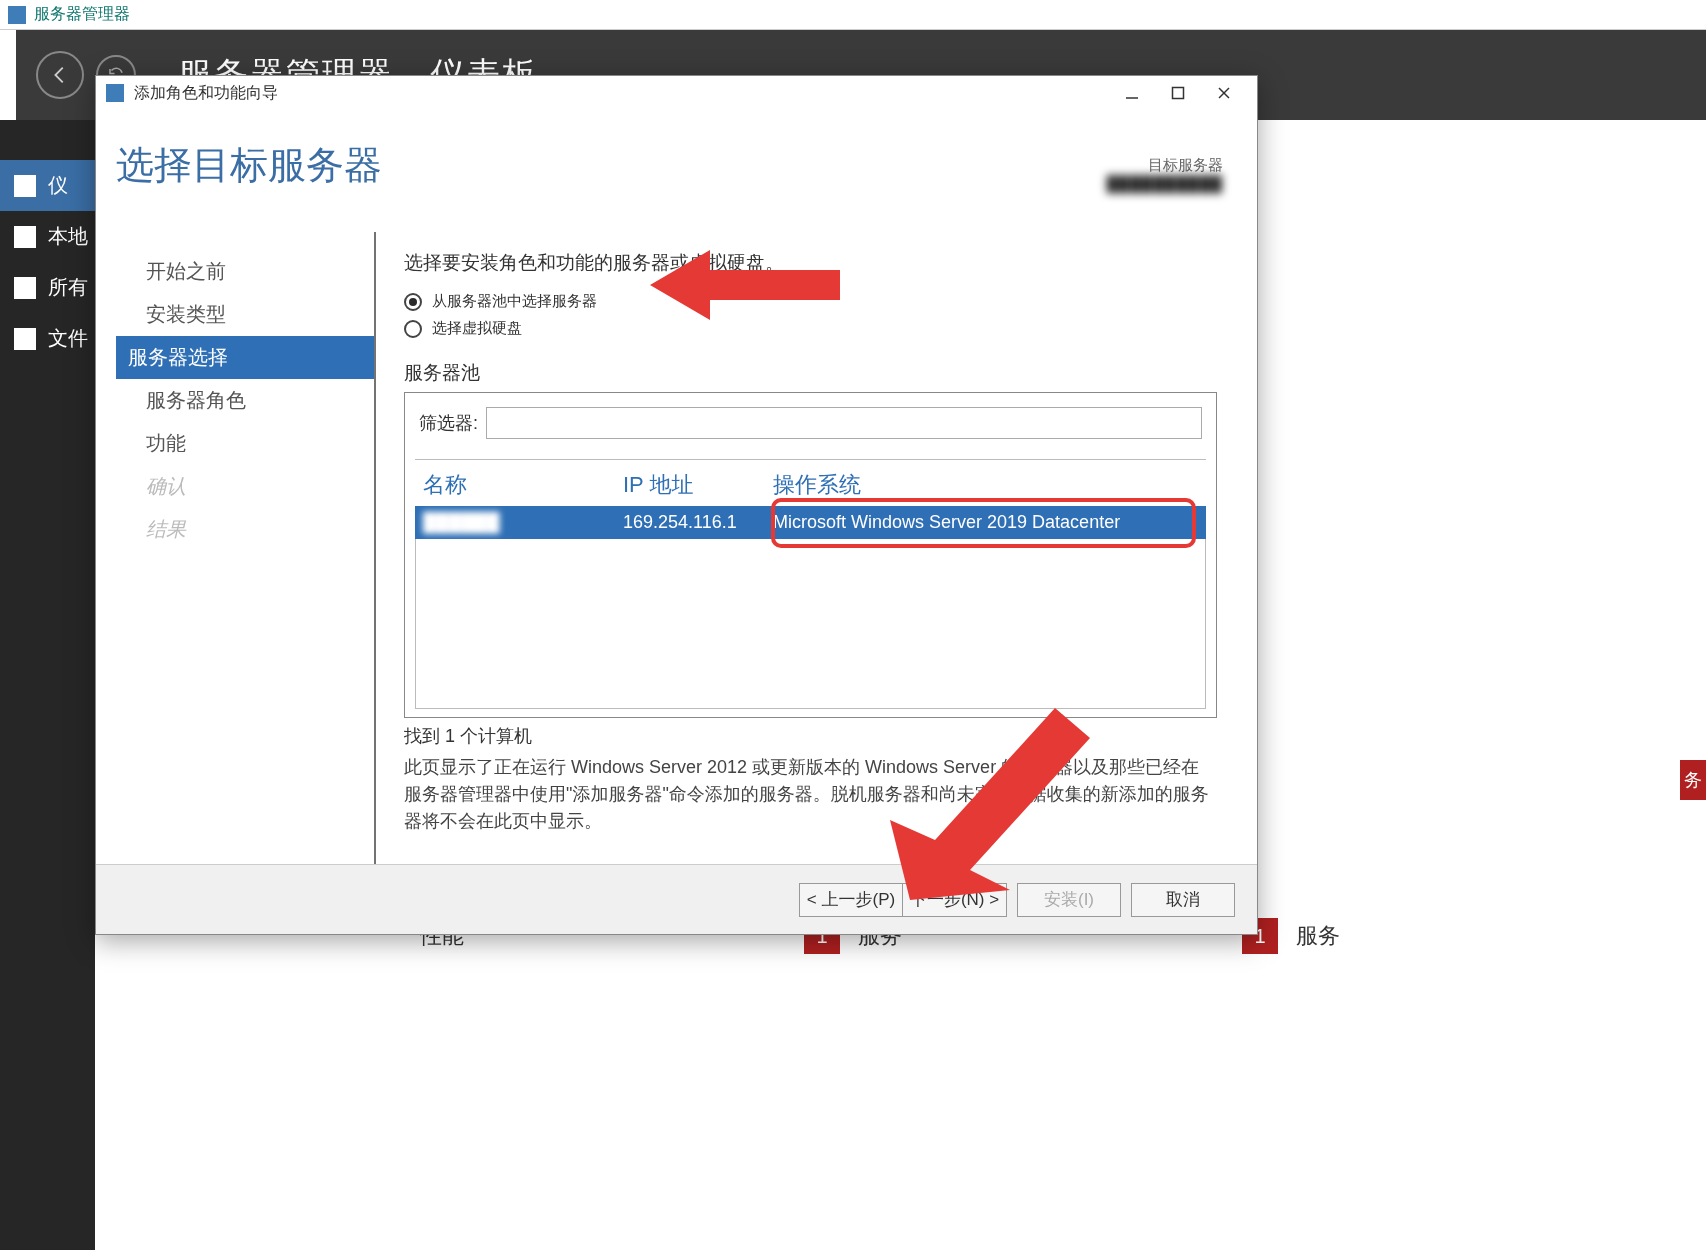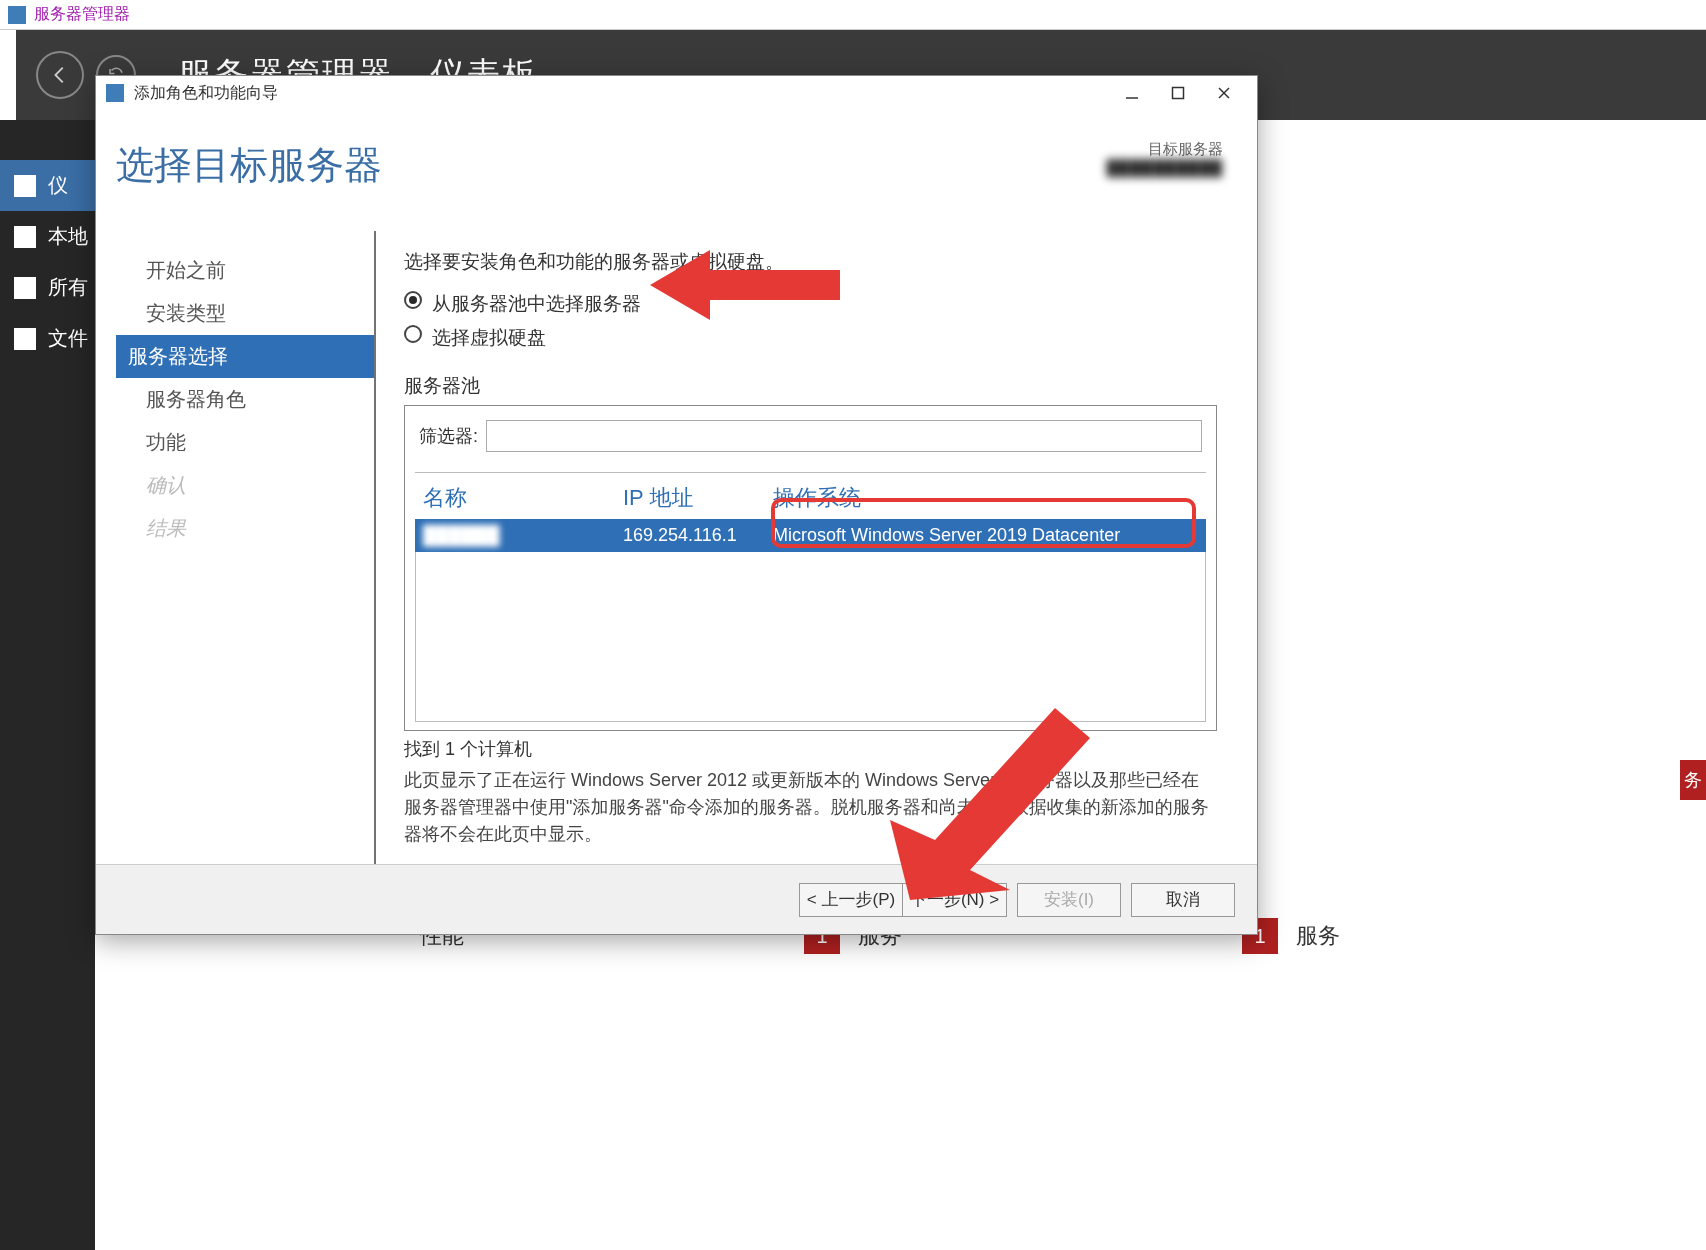--- a/index.html
+++ b/index.html
@@ -1,19 +1,19 @@
 <!DOCTYPE html>
 <html><head>
 <meta charset="utf-8">
 <style>
 * { margin: 0; padding: 0; box-sizing: border-box; font-family: "Microsoft YaHei", "Segoe UI", sans-serif; }
 body { width: 1706px; height: 1250px; background: #fff; position: relative; overflow: hidden; font-size: 18px; color: #333; }
 
 
-.bg-titlebar { position: absolute; left: 0; top: 0; right: 0; height: 30px; background: #fff; border-bottom: 1px solid #ccc; display: flex; align-items: center; padding-left: 8px; font-size: 16px; color: #a21caf; }
+.bg-titlebar { position: absolute; left: 0; top: 0; right: 0; height: 30px; background: #fff; border-bottom: 1px solid #ccc; display: flex; align-items: center; padding-left: 8px; font-size: 16px; color: #0f766e; }
 .bg-titlebar .ico { width: 18px; height: 18px; background: #3e7db7; margin-right: 8px; }
 .bg-header { position: absolute; left: 16px; top: 30px; right: 0; height: 90px; background: #3a3a3a; display: flex; align-items: center; padding-left: 20px; }
 .bg-header .nav-btn { width: 48px; height: 48px; border: 2px solid #888; border-radius: 50%; display: flex; align-items: center; justify-content: center; margin-right: 12px; color: #ccc; }
 .bg-header .nav-btn.refresh { width: 40px; height: 40px; border-width: 2px; }
 .bg-header .breadcrumb { font-size: 34px; color: #fff; margin-left: 30px; letter-spacing: 2px; }
 .bg-sidebar { position: absolute; left: 0; top: 120px; width: 95px; bottom: 0; background: #262626; padding-top: 40px; }
 .bg-sidebar .item { display: flex; align-items: center; color: #fff; font-size: 20px; padding: 12px 14px; white-space: nowrap; }
 .bg-sidebar .item.active { background: #3a6ea5; }
 .bg-sidebar .item .ico { width: 22px; height: 22px; background: #fff; margin-right: 12px; flex-shrink: 0; }
 .bg-content-right { position: absolute; right: 0; top: 120px; width: 1611px; bottom: 0; background: #fff; }
@@ -22,31 +22,31 @@
 .modal { position: absolute; left: 95px; top: 75px; width: 1163px; height: 860px; background: #fff; border: 1px solid #888; box-shadow: 0 6px 26px rgba(0,0,0,.35); display: flex; flex-direction: column; }
 .modal-titlebar { height: 34px; display: flex; align-items: center; padding: 0 10px; font-size: 16px; color: #333; }
 .modal-titlebar .ico { width: 18px; height: 18px; background: #3e7db7; margin-right: 10px; }
 .modal-titlebar .spacer { flex: 1; }
 .modal-titlebar .winbtn { width: 46px; height: 30px; display: flex; align-items: center; justify-content: center; font-size: 18px; color: #333; }
 .modal-titlebar .winbtn svg { width: 14px; height: 14px; }
 .modal-body { flex: 1; display: flex; flex-direction: column; }
 .modal-upper { flex: 1; display: flex; padding: 30px 20px 0 20px; }
 .modal-heading-row { display: flex; align-items: flex-start; padding: 30px 34px 10px 20px; gap: 44px; }
 .modal-heading { font-size: 38px; color: #3a6ea5; font-weight: 300; flex: 1; }
-.target-info { text-align: right; font-size: 15px; color: #666; }
+.target-info { text-align: right; font-size: 15px; color: #666; margin-top: 16px; }
 .target-info .blurred { filter: blur(4px); color: #222; letter-spacing: 1px; }
 
 .wizard-nav { width: 260px; padding-top: 18px; border-right: 2px solid #737373; }
 .wizard-nav .step { padding: 8px 30px; font-size: 20px; color: #555; white-space: nowrap; }
 .wizard-nav .step.active { background: #2e6fb5; color: #fff; padding-left: 12px; }
 .wizard-nav .step.future { color: #bbb; font-style: italic; }
 
 .wizard-content { flex: 1; padding: 18px 20px 0 28px; display: flex; flex-direction: column; }
 .wizard-content .instr { font-size: 19px; color: #333; margin-bottom: 16px; }
-.radio-row { display: flex; align-items: flex-start; margin-bottom: 8px; font-size: 19px; }
+.radio-row { display: flex; align-items: center; margin-bottom: 8px; font-size: 15px; }
 .radio-row .radio { width: 18px; height: 18px; border: 2px solid #444; border-radius: 50%; margin-right: 10px; display: flex; align-items: center; justify-content: center; }
 .radio-row .radio .dot { width: 8px; height: 8px; background: #2a2a2a; border-radius: 50%; }
 .pool-label { font-size: 19px; margin: 14px 0 6px 0; color: #333; }
 .pool-box { border: 1px solid #888; padding: 8px 10px; display: flex; flex-direction: column; }
 .filter-row { display: flex; align-items: center; margin-bottom: 4px; padding: 6px 4px; }
 .filter-row label { font-size: 18px; margin-right: 8px; }
 .filter-row input { flex: 1; height: 32px; border: 1px solid #aaa; padding: 0 8px; font-size: 16px; }
 .pool-table { margin-top: 10px; }
 .pool-table .head { display: flex; border-top: 1px solid #bbb; padding-top: 4px; }
 .pool-table .cell { padding: 6px 8px; font-size: 22px; }

